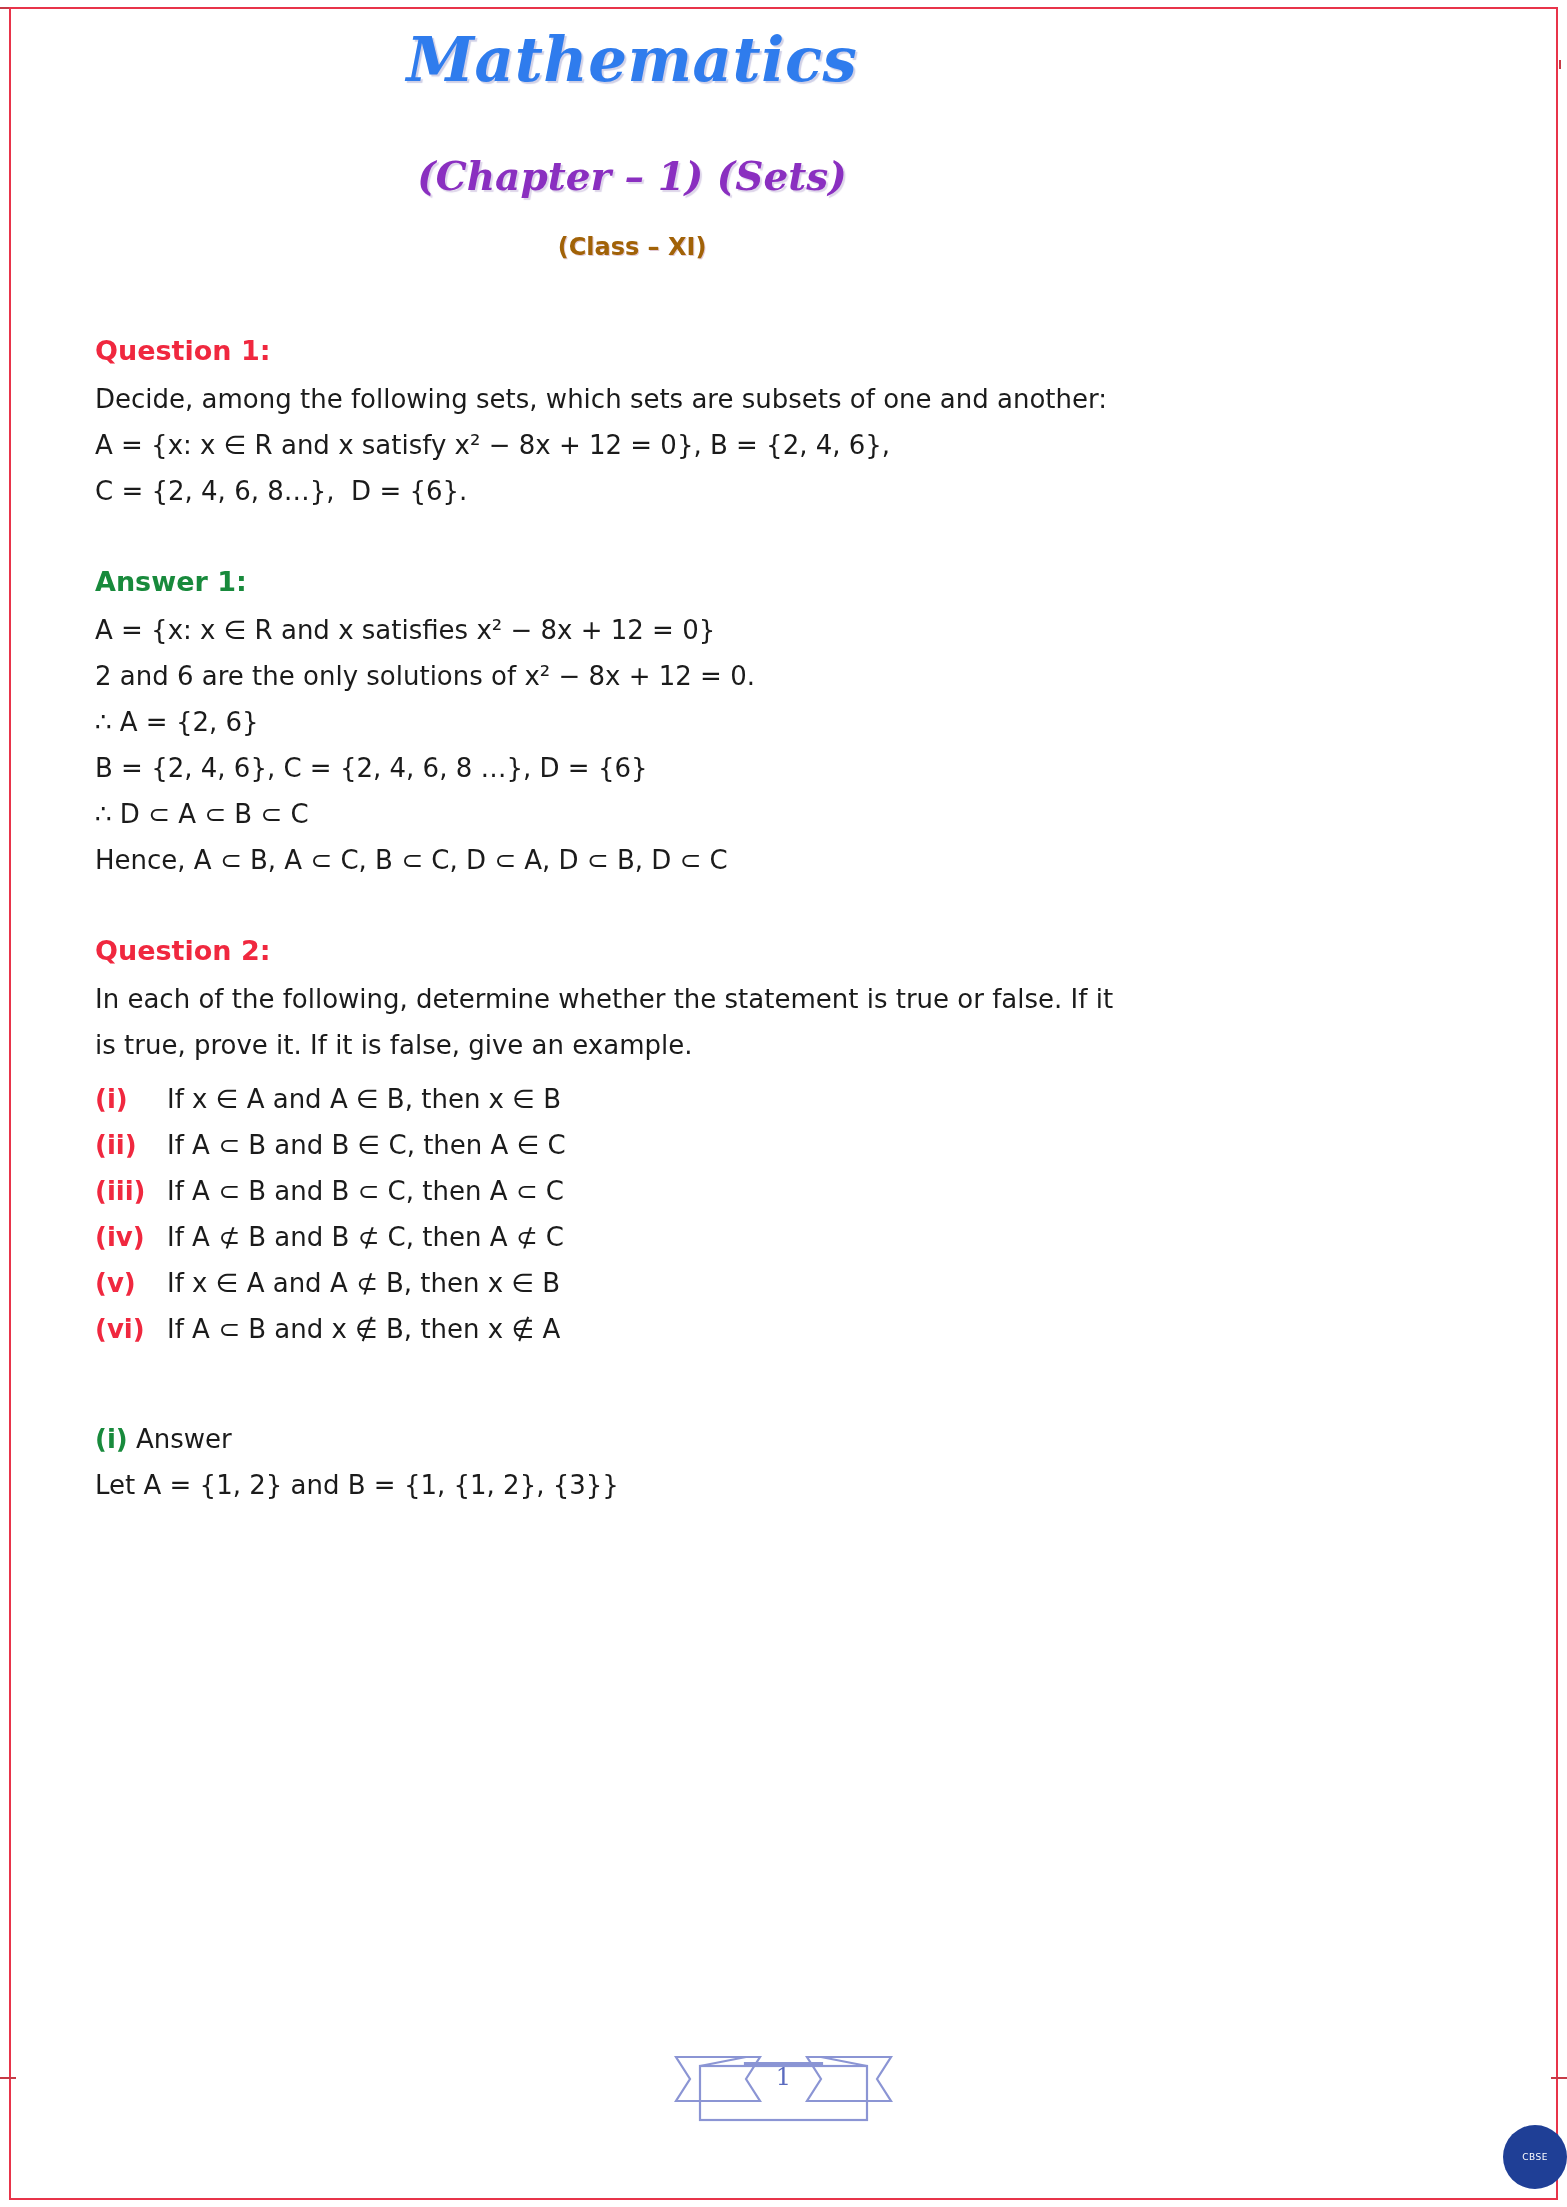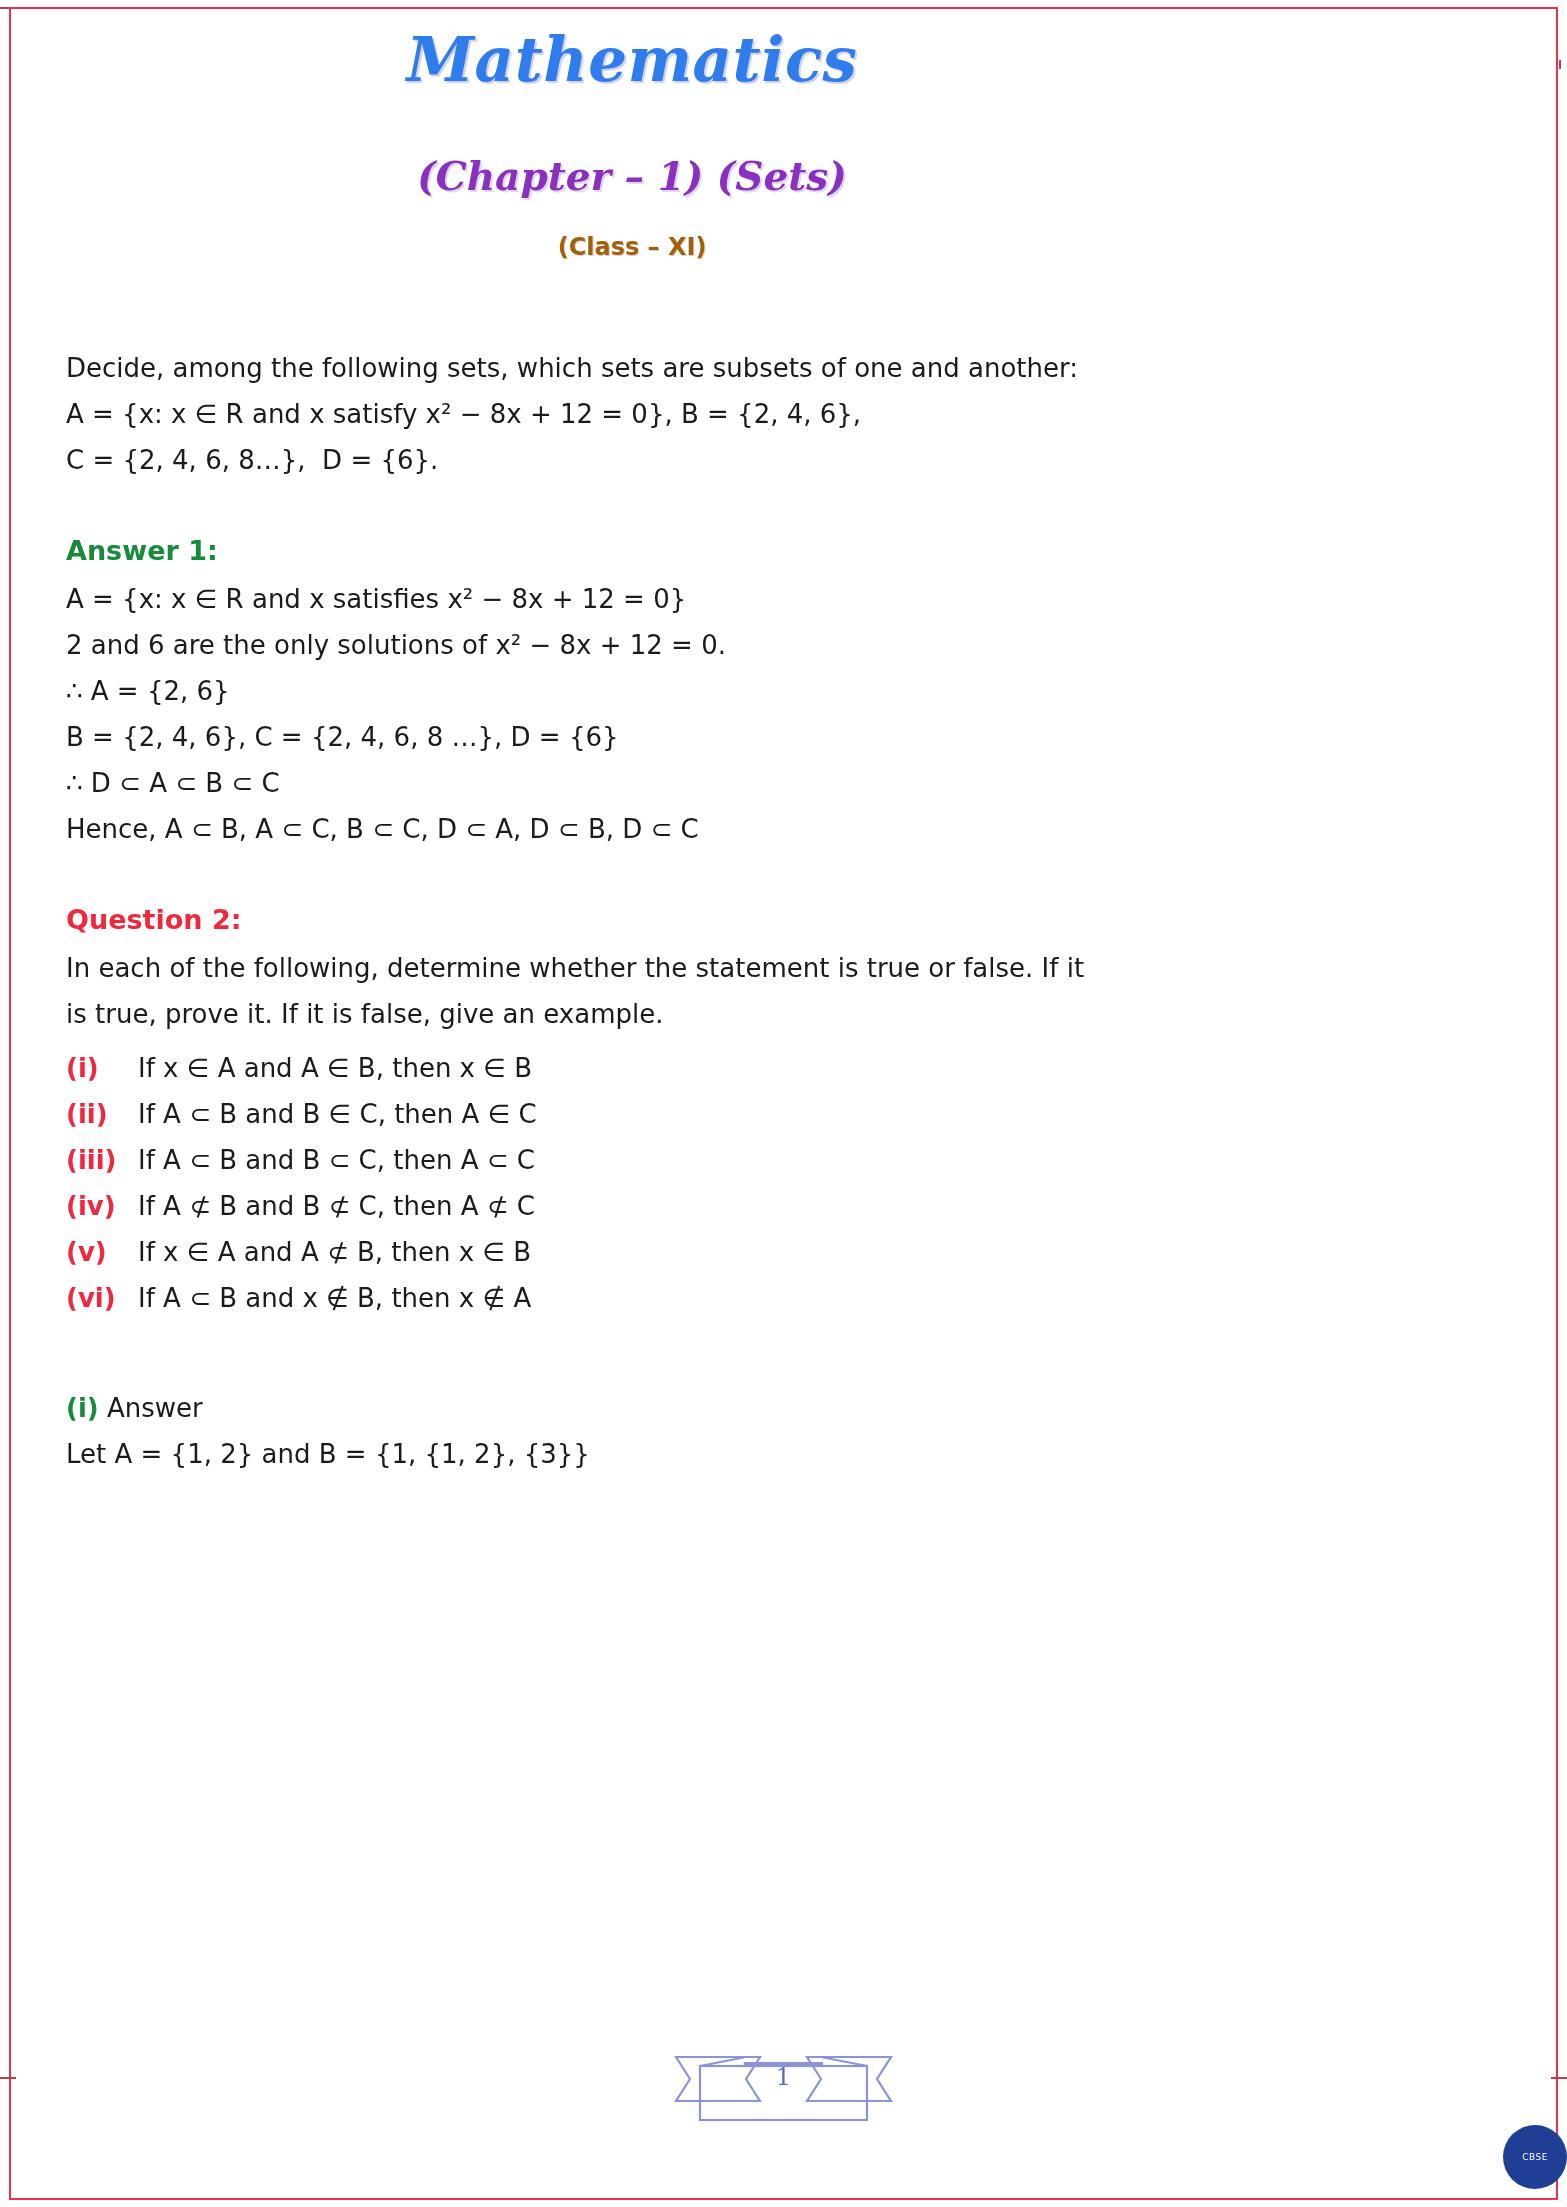--- a/index.html
+++ b/index.html
@@ -35,21 +35,21 @@
   .cm-tl-h { left: 0; top: 7px; width: 9px; height: 2px; }
   .cm-tr-v { right: 6px; top: 60px; width: 2px; height: 9px; }
   .cm-bl-h { left: 0; bottom: 128px; width: 16px; height: 2px; }
   .cm-br-h { right: 0; bottom: 128px; width: 16px; height: 2px; }
 
   .content {
     position: absolute;
     left: 0;
     top: 0;
     width: 1264px;
-    padding: 0 66px;
+    padding: 0 95px;
     box-sizing: border-box;
   }
 
   .title-main {
     text-align: center;
     font-family: "DejaVu Serif", serif;
     font-style: italic;
     font-weight: bold;
     font-size: 61px;
     color: #2f7ced;
@@ -192,20 +192,21 @@
   <div class="crop-mark cm-br-h"></div>
 
   <div class="content">
 
     <h1 class="title-main">Mathematics</h1>
     <h2 class="title-chapter">(Chapter – 1) (Sets)</h2>
     <div class="title-class">(Class – XI)</div>
 
     <div class="gap-xl"></div>
 
+    <div class="q-head">Question 1:</div>
     <div class="gap-sm"></div>
     <p class="body-line">Decide, among the following sets, which sets are subsets of one and another:</p>
     <div class="gap-sm"></div>
     <p class="body-line">A = {x: x ∈ R and x satisfy x² − 8x + 12 = 0}, B = {2, 4, 6},</p>
     <div class="gap-sm"></div>
     <p class="body-line">C = {2, 4, 6, 8…},  D = {6}.</p>
 
     <div class="gap-xl"></div>
 
     <div class="a-head">Answer 1:</div>

